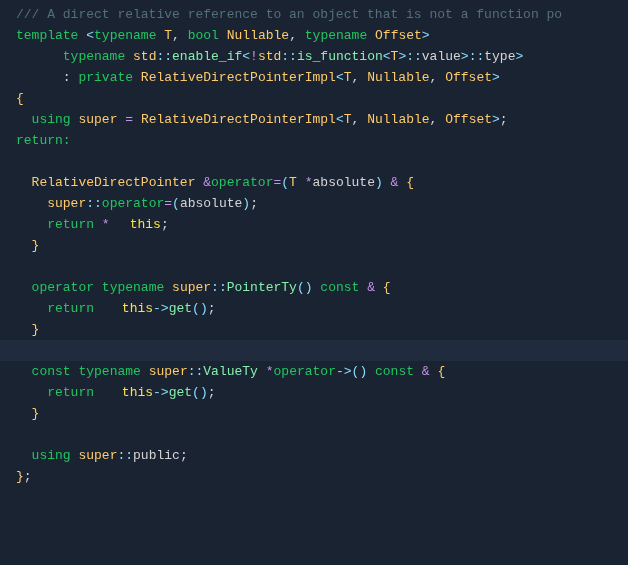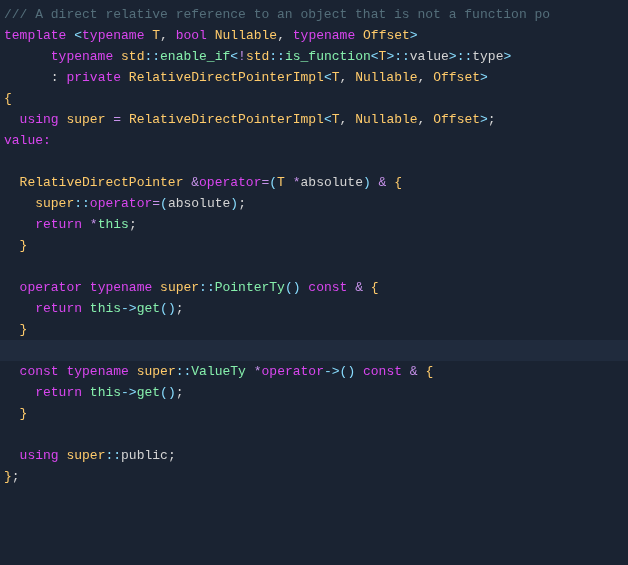--- a/index.html
+++ b/index.html
@@ -7,50 +7,50 @@
       background: #1a2332;
       font-family: Menlo, Monaco, 'Courier New', monospace;
       font-size: 13px;
       line-height: 21px;
       color: #d4d4d4;
       width: 628px;
       height: 565px;
       overflow: hidden;
       padding: 4px 0;
     }
-    .line { white-space: pre; padding-left: 4px; position: relative; }
+    .line { white-space: pre; padding-left: 16px; position: relative; }
     .line.hl { background: #202b3d; }
-    .kw { color: #d946ef; } 
+    .kw { color: #22c55e; } 
     .cls { color: #ffcb6b; }
     .fn { color: #86efac; }
     .punct { color: #89ddff; }
     .op { color: #c792ea; }
     .white { color: #d4d4d4; }
-    .this { color: #86efac; }
+    .this { color: #fde047; margin-left: 20px; }
     .comment { color: #546e7a; }
   </style>
 </head>
 <body>
 
 <div>
 
 <div class="line"><span class="comment">/// A direct relative reference to an object that is not a function po</span></div>
 
 <div class="line"><span class="kw">template</span><span class="white"> </span><span class="punct">&lt;</span><span class="kw">typename</span><span class="white"> </span><span class="cls">T</span><span class="white">,</span><span class="white"> </span><span class="kw">bool</span><span class="white"> </span><span class="cls">Nullable</span><span class="white">,</span><span class="white"> </span><span class="kw">typename</span><span class="white"> </span><span class="cls">Offset</span><span class="punct">&gt;</span></div>
 
 
 <div class="line"><span>      </span><span class="kw">typename</span><span class="white"> </span><span class="cls">std</span><span class="punct">::</span><span class="fn">enable_if</span><span class="punct">&lt;</span><span class="op">!</span><span class="cls">std</span><span class="punct">::</span><span class="fn">is_function</span><span class="punct">&lt;</span><span class="cls">T</span><span class="punct">&gt;</span><span class="punct">::</span><span class="white">value</span><span class="punct">&gt;</span><span class="punct">::</span><span class="white">type</span><span class="punct">&gt;</span></div>
 
 <div class="line"><span>      </span><span class="white">:</span><span class="white"> </span><span class="kw">private</span><span class="white"> </span><span class="cls">RelativeDirectPointerImpl</span><span class="punct">&lt;</span><span class="cls">T</span><span class="white">,</span><span class="white"> </span><span class="cls">Nullable</span><span class="white">,</span><span class="white"> </span><span class="cls">Offset</span><span class="punct">&gt;</span></div>
 
 <div class="line"><span class="cls">{</span></div>
 
 <div class="line"><span>  </span><span class="kw">using</span><span class="white"> </span><span class="cls">super</span><span class="white"> </span><span class="op">=</span><span class="white"> </span><span class="cls">RelativeDirectPointerImpl</span><span class="punct">&lt;</span><span class="cls">T</span><span class="white">,</span><span class="white"> </span><span class="cls">Nullable</span><span class="white">,</span><span class="white"> </span><span class="cls">Offset</span><span class="punct">&gt;</span><span class="white">;</span></div>
 
-<div class="line"><span class="kw">value:</span></div>
+<div class="line"><span class="kw">return:</span></div>
 
 
 
 <div class="line"><span> </span></div>
 
 <div class="line"><span>  </span><span class="cls">RelativeDirectPointer</span><span class="white"> </span><span class="op">&amp;</span><span class="kw">operator</span><span class="op">=</span><span class="punct">(</span><span class="cls">T</span><span class="white"> </span><span class="op">*</span><span class="white">absolute</span><span class="punct">)</span><span class="white"> </span><span class="op">&amp;</span><span class="white"> </span><span class="cls">{</span></div>
 
 <div class="line"><span>    </span><span class="cls">super</span><span class="punct">::</span><span class="kw">operator</span><span class="op">=</span><span class="punct">(</span><span class="white">absolute</span><span class="punct">)</span><span class="white">;</span></div>
 
 <div class="line"><span>    </span><span class="kw">return</span><span class="white"> </span><span class="op">*</span><span class="this">this</span><span class="white">;</span></div>

